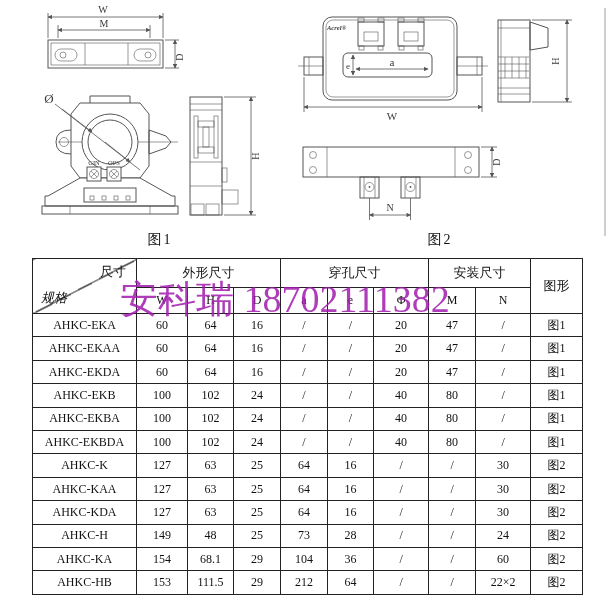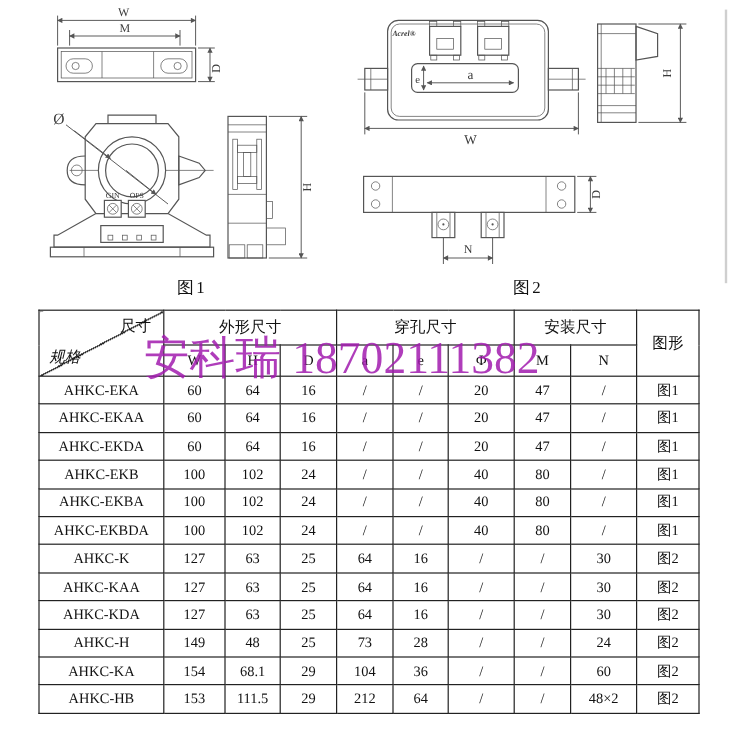--- a/index.html
+++ b/index.html
@@ -417,17 +417,17 @@
   </tr>
   <tr>
     <td>AHKC-HB</td>
     <td>153</td>
     <td>111.5</td>
     <td>29</td>
     <td>212</td>
     <td>64</td>
     <td>/</td>
     <td>/</td>
-    <td>48×2</td>
+    <td>22×2</td>
     <td>图2</td>
   </tr>
   </tbody>
 </table>
 
 </body></html>

